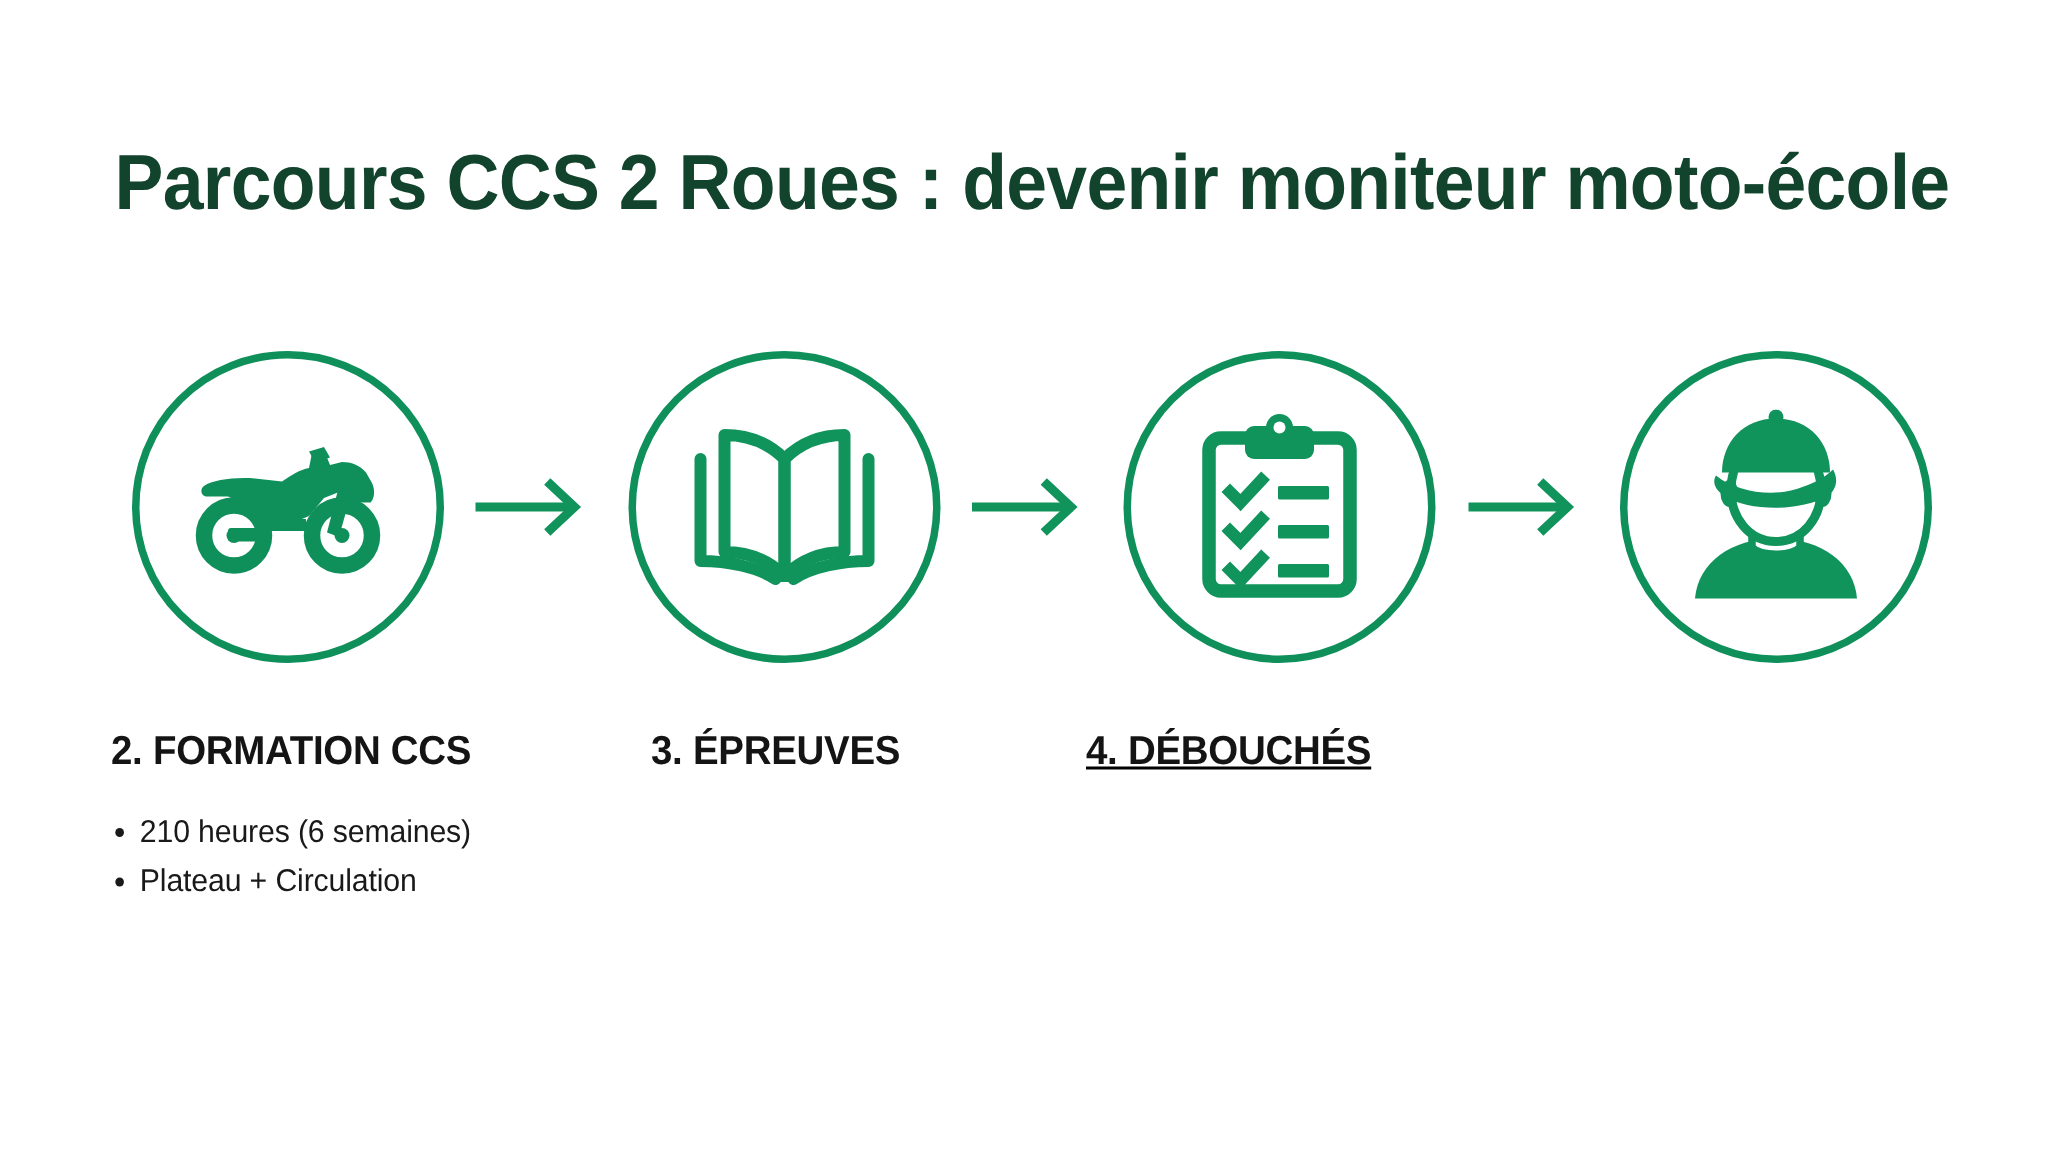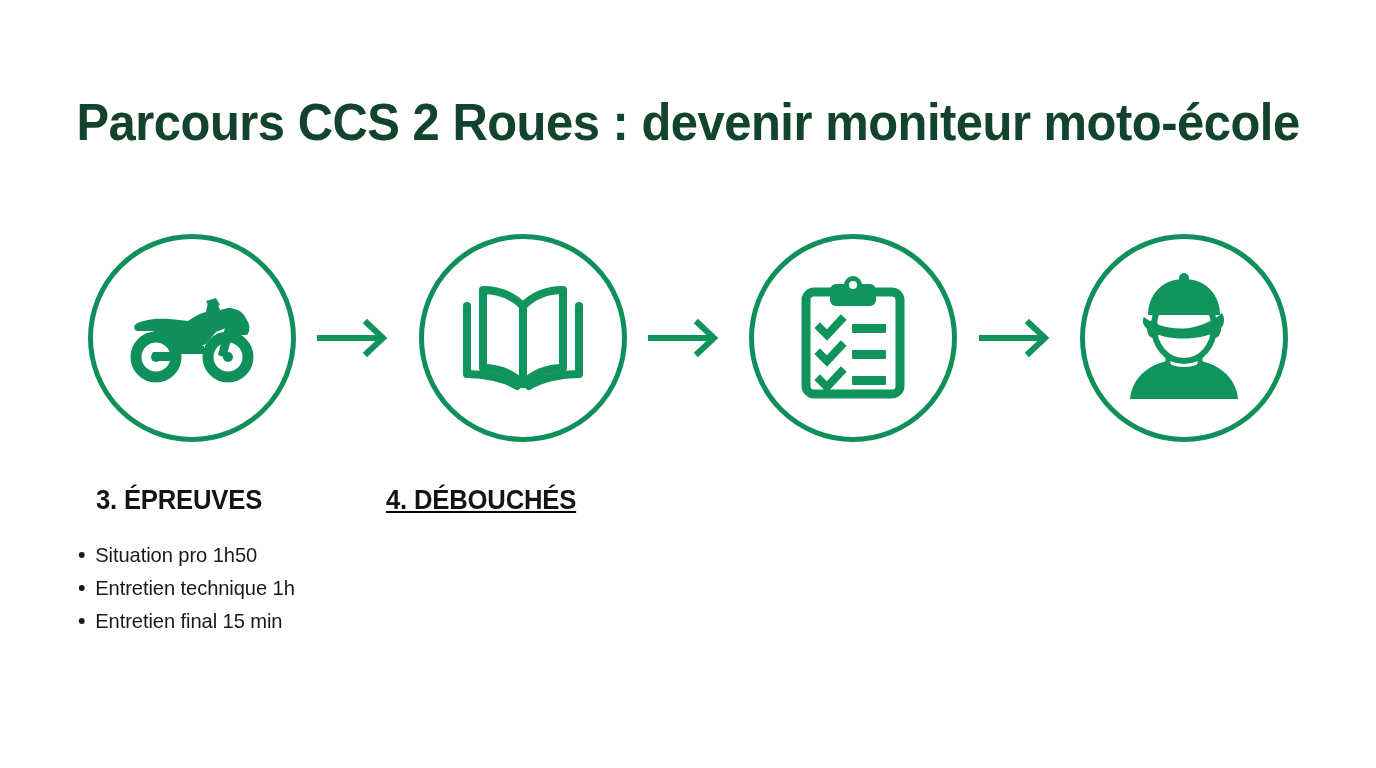--- a/index.html
+++ b/index.html
@@ -270,28 +270,30 @@
                    C104 47 102 54 96 58 C78 68 44 68 28 58 C22 54 19 49 22 44 Z" fill="#11935c"></path>
         </svg>
       </span>
     </div>
 
   </div>
 
   <div class="columns">
 
 
+    <div class="col col-2">
+      <div class="col-heading">2. FORMATION CCS</div>
+      <ul class="bullets">
+        <li>210 heures (6 semaines)</li>
+        <li>Plateau + Circulation</li>
+      </ul>
+    </div>
 
     <div class="col col-3">
       <div class="col-heading">3. ÉPREUVES</div>
-      <ul class="bullets">
-        <li>Situation pro 1h50</li>
-        <li>Entretien technique 1h</li>
-        <li>Entretien final 15 min</li>
-      </ul>
     </div>
 
     <div class="col col-4">
       <div class="col-heading">4. DÉBOUCHÉS</div>
     </div>
 
   </div>
 
 </div>
 

